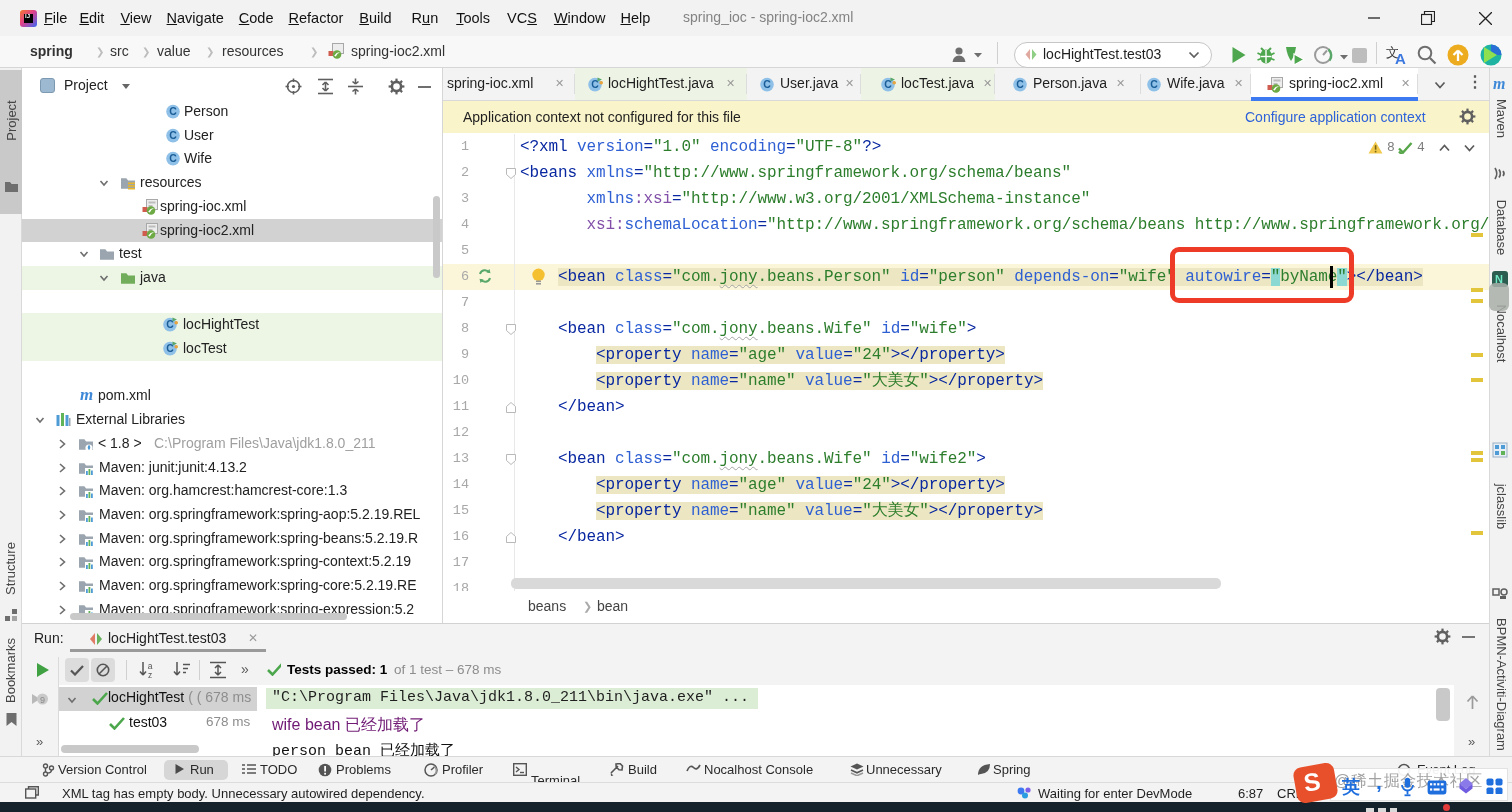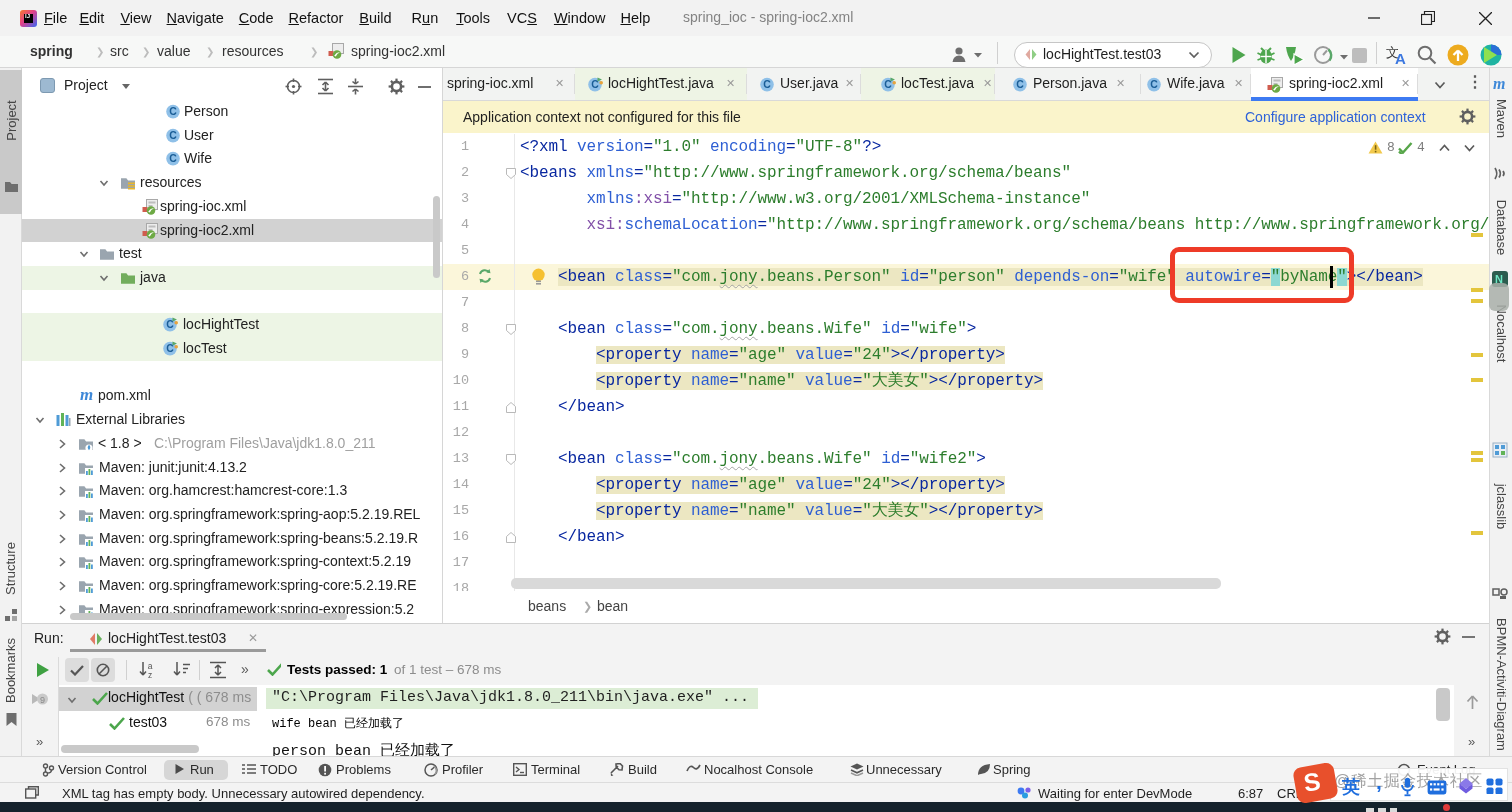--- a/index.html
+++ b/index.html
@@ -701,21 +701,21 @@
     </svg>
 <div class="abs" style="left:86px;top:65px;font-size:14px;color:#111;">locHightTest <span style="color:#8d8d8d">( ( 678 ms</span></div>
 <svg class="abs" style="left:87px;top:93px" width="16" height="13">
       <path d="M1 7 L5.5 11.5 L15 1" stroke="#4ca64c" stroke-width="2.6" fill="none"></path>
     </svg>
 <div class="abs" style="left:107px;top:90px;font-size:14px;color:#111;">test03</div>
 <div class="abs" style="left:184px;top:90px;font-size:13.5px;color:#8d8d8d;">678 ms</div>
 <div class="abs" style="left:39px;top:121px;width:138px;height:8px;background:#c9c9c9;border-radius:4px;"></div>
 <div class="abs" style="left:244px;top:64px;width:492px;height:21px;background:#dcedd5;"></div>
 <div class="abs" style="left:250px;top:65px;font-family:'Liberation Mono',monospace;font-size:15px;color:#1f1f1f;white-space:pre;">"C:\Program Files\Java\jdk1.8.0_211\bin\java.exe" ...</div>
-<div class="abs" style="left:250px;top:91px;font-family:Liberation Mono, monospace;font-size:12px;color:#000000;white-space:pre;">wife bean 已经加载了</div>
+<div class="abs" style="left:250px;top:91px;font-family:Liberation Sans, sans-serif;font-size:16px;color:#701a75;white-space:pre;">wife bean 已经加载了</div>
 <div class="abs" style="left:250px;top:117px;font-family:'Liberation Mono',monospace;font-size:15px;color:#111;white-space:pre;">person bean 已经加载了</div>
 <div class="abs" style="left:1414px;top:64px;width:14px;height:33px;background:#c9c9c9;border-radius:4px;"></div>
 <svg class="abs" style="left:1412px;top:4px" width="17" height="17" viewBox="0 0 17 17">
 <circle cx="8.5" cy="8.5" r="4.6" fill="none" stroke="#5f5f5f" stroke-width="2.6"></circle>
 <g stroke="#5f5f5f" stroke-width="2.2">
 <line x1="8.5" y1="0.6" x2="8.5" y2="3.2"></line>
         <line x1="8.5" y1="13.8" x2="8.5" y2="16.4"></line>
 <line x1="0.6" y1="8.5" x2="3.2" y2="8.5"></line>
         <line x1="13.8" y1="8.5" x2="16.4" y2="8.5"></line>
 <line x1="2.9" y1="2.9" x2="4.7" y2="4.7"></line>
@@ -779,21 +779,21 @@
       </svg>
     </div>
 <div class="abs" style="left:442px;top:5px;color:#2a2a2a;">Profiler</div>
 <div class="abs" style="left:513px;top:6px;">
       <svg width="14" height="13">
         <rect x="0.7" y="0.7" width="12.6" height="11.6" fill="none" stroke="#555" stroke-width="1.4"></rect>
         <path d="M3 4 L6 6.5 L3 9" fill="none" stroke="#555" stroke-width="1.4"></path>
         <line x1="7" y1="9.5" x2="11" y2="9.5" stroke="#555" stroke-width="1.4"></line>
       </svg>
     </div>
-<div class="abs" style="left:531px;top:5px;color:#2a2a2a;">Terminal</div>
+<div class="abs" style="left:531px;top:16px;color:#2a2a2a;">Terminal</div>
 <div class="abs" style="left:610px;top:6px;">
       <svg width="14" height="14">
         <path d="M1 10 L8 3 M6 1 l4 -0.5 2.5 2.5 -0.5 4 -3 -0.2 -2.8 -2.8z" fill="none" stroke="#555" stroke-width="1.6"></path>
         <path d="M1 13 l-0.3 -3.2 2.7 2.7z" fill="#555"></path>
       </svg>
     </div>
 <div class="abs" style="left:628px;top:5px;color:#2a2a2a;">Build</div>
 <div class="abs" style="left:686px;top:6px;">
       <svg width="15" height="10">
         <path d="M1 8 q3 -7 6.5 -3.5 T14 2" fill="none" stroke="#555" stroke-width="1.7"></path>

